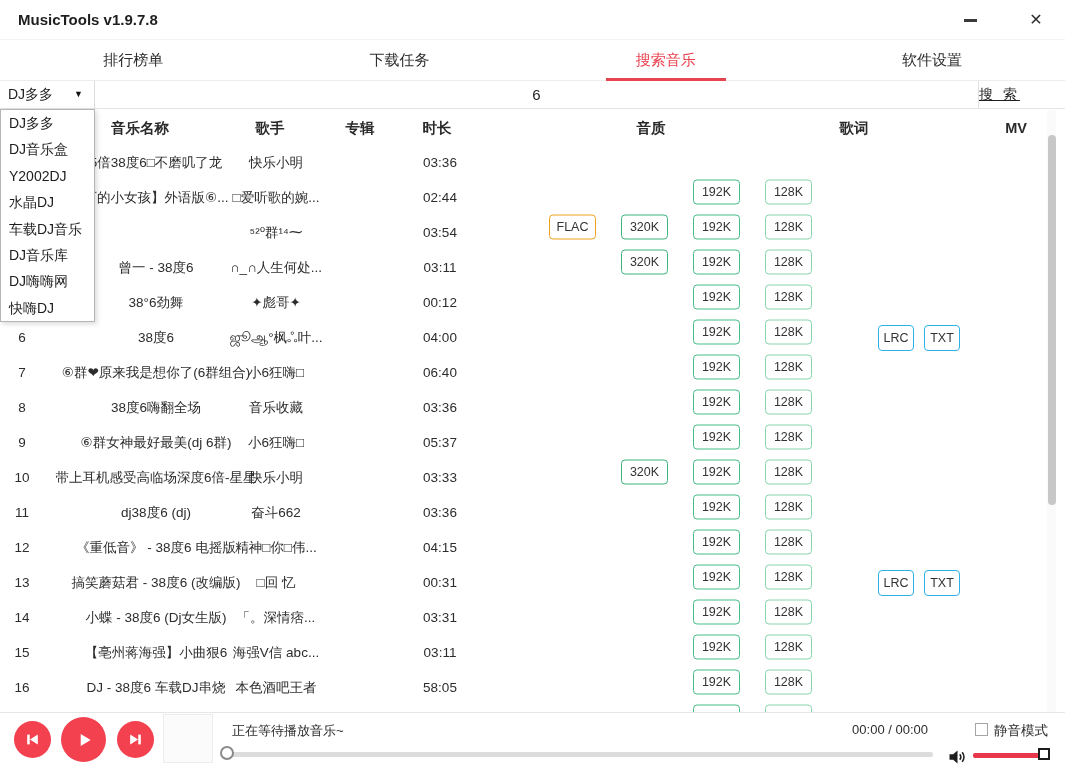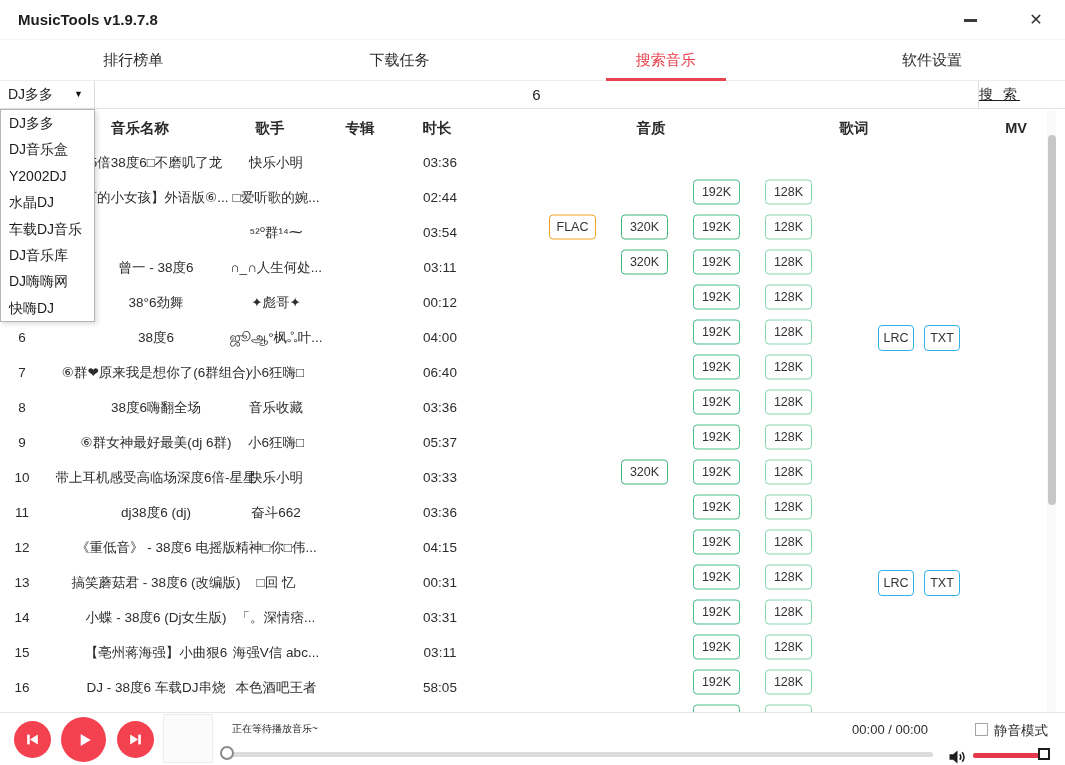--- a/index.html
+++ b/index.html
@@ -64,21 +64,21 @@
   .scroll-track { position:absolute; left:1047px; top:110px; width:9px; height:602px; background:#fafafa; }
   .scroll-thumb { position:absolute; left:1048px; top:135px; width:8px; height:370px; background:#c7c7c7; border-radius:4px; cursor:pointer; }
 
   
   .footer { position:absolute; left:0; right:0; top:712px; height:53px; border-top:1px solid #e6e6e6; background:#fff; }
   .pbtn { position:absolute; border-radius:50%; background:#f4414f; display:flex; align-items:center; justify-content:center; cursor:pointer; }
   .pbtn.prev { left:14px; top:8px;  width:37px; height:37px; }
   .pbtn.play { left:61px; top:4px;  width:45px; height:45px; }
   .pbtn.next { left:117px; top:8px; width:37px; height:37px; }
   .album { position:absolute; left:163px; top:1px; width:50px; height:49px; background:#fbfbfb; border:1px solid #ececec; }
-  .status { position:absolute; left:232px; top:9px; font-size:10px; color:#2c2c2c; }
+  .status { position:absolute; left:232px; top:9px; font-size:13px; color:#2c2c2c; }
   .progress-track { position:absolute; left:226px; top:39px; width:707px; height:5px; background:#dcdcdc; border-radius:3px; cursor:pointer; }
   .progress-knob  { position:absolute; left:220px; top:33px; width:14px; height:14px; border-radius:50%; background:#fff; border:2px solid #8a8a8a; cursor:pointer; }
   .time { position:absolute; left:838px; top:9px; width:90px; text-align:right; font-size:13px; color:#2c2c2c; }
   .mute-box { position:absolute; left:975px; top:10px; width:13px; height:13px; border:1px solid #a5a5a5; background:#fff; cursor:pointer; }
   .mute-label { position:absolute; left:994px; top:9px; font-size:13.5px; color:#2c2c2c; }
   .speaker { position:absolute; left:948px; top:36px; cursor:pointer; }
   .vol-track { position:absolute; left:973px; top:40px; width:68px; height:5px; background:#e8374a; border-radius:2px; cursor:pointer; }
   .vol-knob  { position:absolute; left:1038px; top:35px; width:12px; height:12px; background:#fff; border:2px solid #1c1c1c; cursor:pointer; }
 </style>
 </head>

